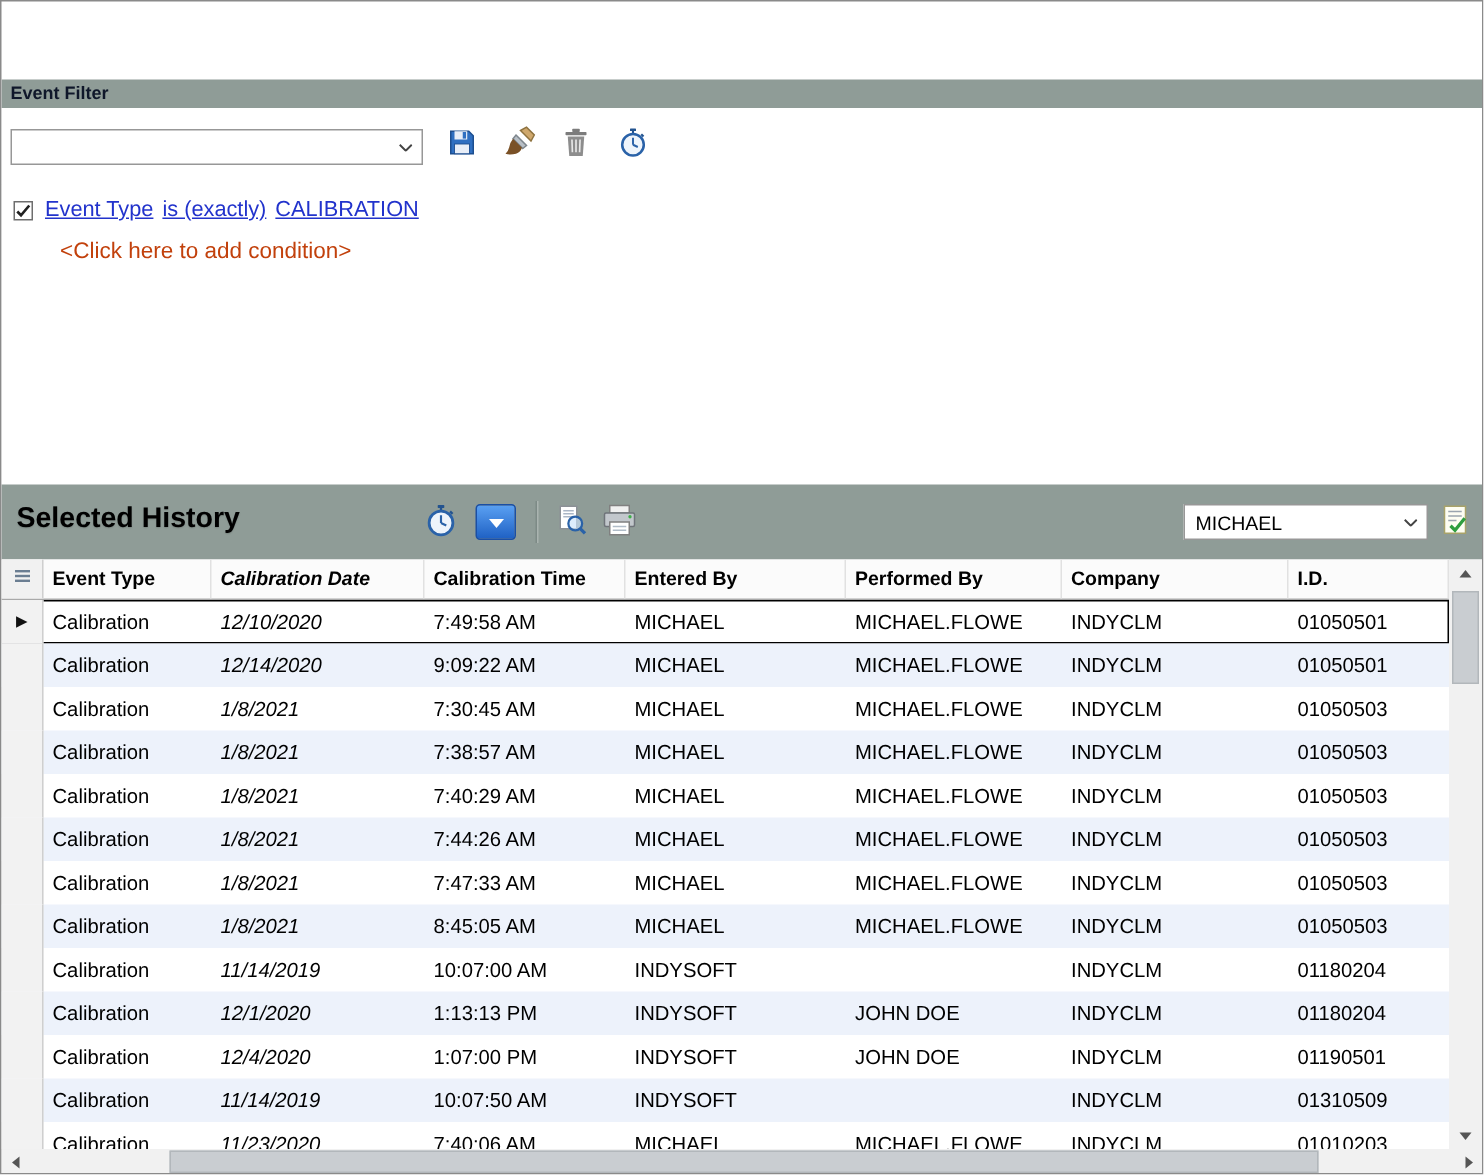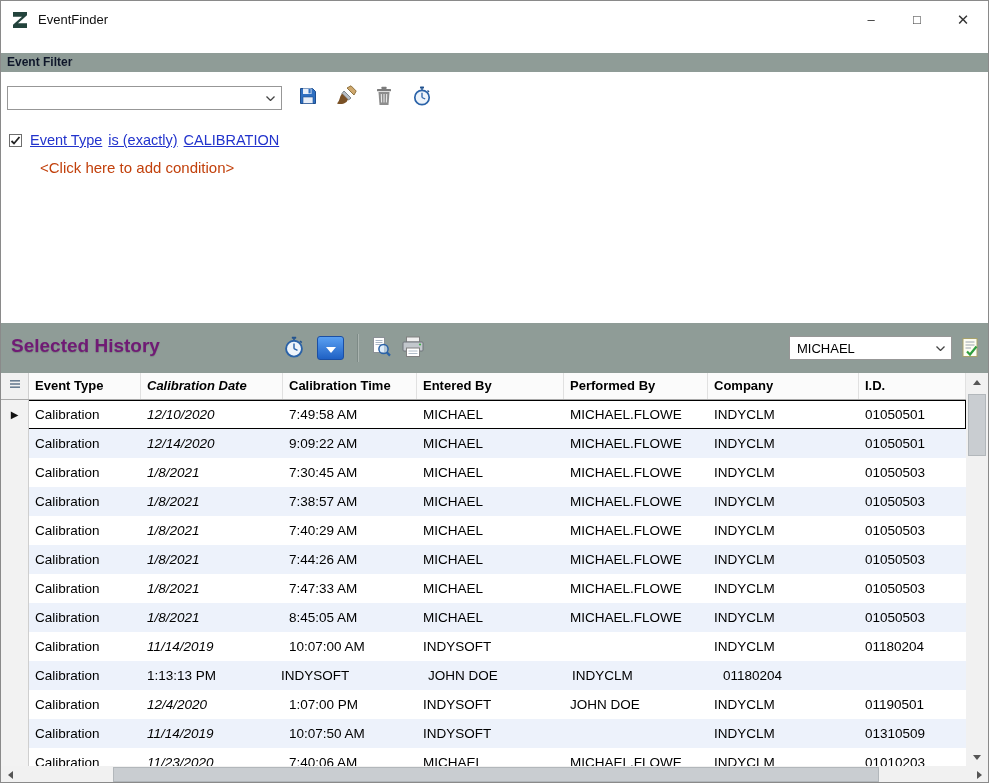--- a/index.html
+++ b/index.html
@@ -37,21 +37,21 @@
   .conditions { position:absolute; top:122px; left:0; right:0; height:200px; background:#fff;
                 padding:9px 8px; }
   .cond-row { display:flex; align-items:center; font-size:14.5px; }
   .checkbox { width:13px; height:13px; border:1px solid #6e6e6e; background:#fff; margin-right:8px;
               display:flex; align-items:center; justify-content:center; }
   .cond-link { color:#2233cc; text-decoration:underline; margin-right:6px; cursor:pointer; }
   .add-hint { margin-top:11px; font-size:15px; color:#c2410c;margin-left:31px; }
 
   
   .history-bar { position:absolute; top:322px; left:0; right:0; height:50px; background:#8f9c97; }
-  .history-title { position:absolute; left:10px; top:12px; color:#701a75; font-size:19px; font-weight:bold;
+  .history-title { position:absolute; left:10px; top:12px; color:#000000; font-size:19px; font-weight:bold;
                    text-shadow:0 1px 1px rgba(0,0,0,.15); }
   .hb-icon { position:absolute; top:14px; width:24px; height:24px; display:flex; align-items:center;
              justify-content:center; }
   .hb-stopwatch { left:281px; }
   .dd-btn { position:absolute; left:316px; top:13px; width:27px; height:24px; border:1px solid #1b4fa4;
             border-radius:3px; background:linear-gradient(#5aa0f2,#1f61c4); display:flex;
             align-items:center; justify-content:center; }
   .hb-sep { position:absolute; left:356px; top:11px; width:1px; height:28px; background:#7d8a86;
             box-shadow:1px 0 0 #aab4b0; }
   .hb-preview { left:368px; }
@@ -95,33 +95,20 @@
   .tri-up    { width:0;height:0;border-left:4px solid transparent;border-right:4px solid transparent;border-bottom:5px solid #555; }
   .tri-down  { width:0;height:0;border-left:4px solid transparent;border-right:4px solid transparent;border-top:5px solid #555; }
   .tri-left  { width:0;height:0;border-top:4px solid transparent;border-bottom:4px solid transparent;border-right:5px solid #555; }
   .tri-right { width:0;height:0;border-top:4px solid transparent;border-bottom:4px solid transparent;border-left:5px solid #555; }
 </style>
 </head>
 <body>
 
 <div class="window">
 
-  <div class="titlebar">
-    <span class="app-icon">
-      <svg width="20" height="20" viewBox="0 0 20 20">
-        <path d="M3 2 h14 v3.2 l-9 8 h9 v4.8 h-14 v-3.2 l9 -8 h-9 z" fill="#23433c"></path>
-      </svg>
-    </span>
-    <span class="title">EventFinder</span>
-    <div class="win-controls">
-      <div class="win-btn">–</div>
-      <div class="win-btn">□</div>
-      <div class="win-btn close">✕</div>
-    </div>
-  </div>
 
   <div class="section-bar filter-bar">Event Filter</div>
 
   <div class="toolbar">
     <div class="combo preset-combo">
       <span></span>
       <span class="chev">
         <svg width="9" height="5" viewBox="0 0 9 5">
             <polyline points="0.5,0.5 4.5,4.5 8.5,0.5" fill="none" stroke="#444" stroke-width="1.3"></polyline>
           </svg>
@@ -359,20 +346,21 @@
         <div class="cell c2">11/14/2019</div>
         <div class="cell c3">10:07:00 AM</div>
         <div class="cell c4">INDYSOFT</div>
         <div class="cell c5"></div>
         <div class="cell c6">INDYCLM</div>
         <div class="cell c7">01180204</div>
       </div>
       <div class="grow alt">
         <div class="cell c0"></div>
         <div class="cell c1">Calibration</div>
+        <div class="cell c2">12/1/2020</div>
         <div class="cell c3">1:13:13 PM</div>
         <div class="cell c4">INDYSOFT</div>
         <div class="cell c5">JOHN DOE</div>
         <div class="cell c6">INDYCLM</div>
         <div class="cell c7">01180204</div>
       </div>
       <div class="grow">
         <div class="cell c0"></div>
         <div class="cell c1">Calibration</div>
         <div class="cell c2">12/4/2020</div>

